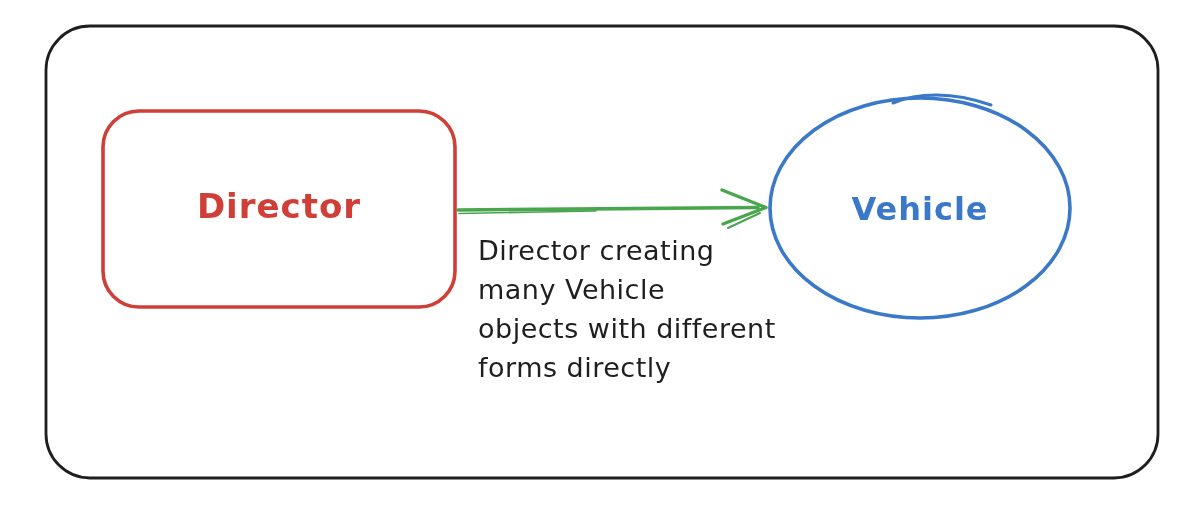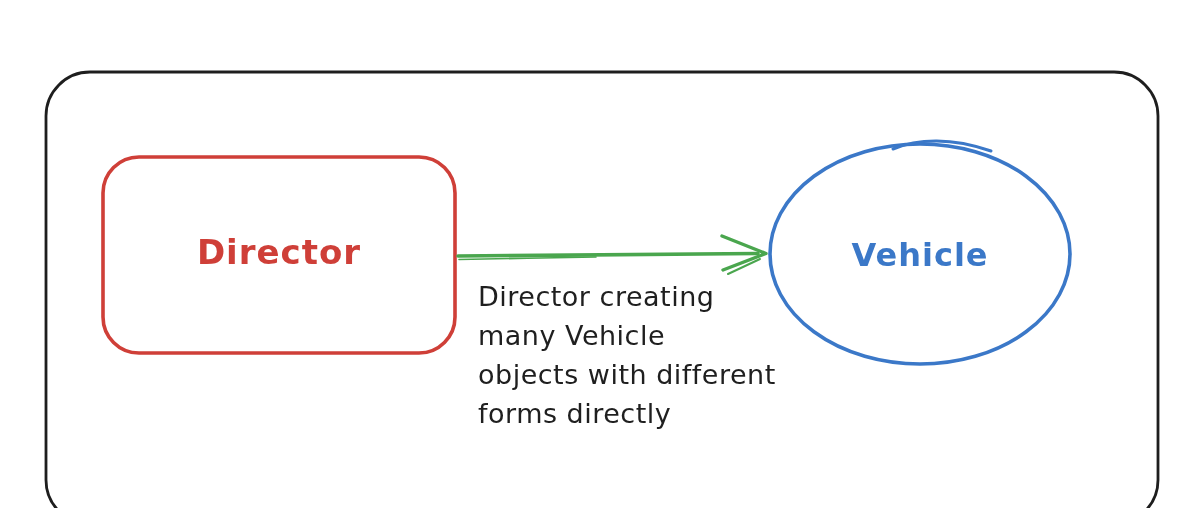--- a/index.html
+++ b/index.html
@@ -9,21 +9,20 @@
     width: 1182px;
     height: 508px;
     overflow: hidden;
     font-family: "DejaVu Sans", sans-serif;
   }
   .stage {
     position: relative;
     width: 1182px;
     height: 408px;
     background: #ffffff;
-    margin-top: 46px;
   }
   svg text {
     font-family: "DejaVu Sans", sans-serif;
   }
   .node-label {
     font-weight: bold;
     letter-spacing: 1px;
   }
   .annotation-line {
     letter-spacing: 0.5px;

